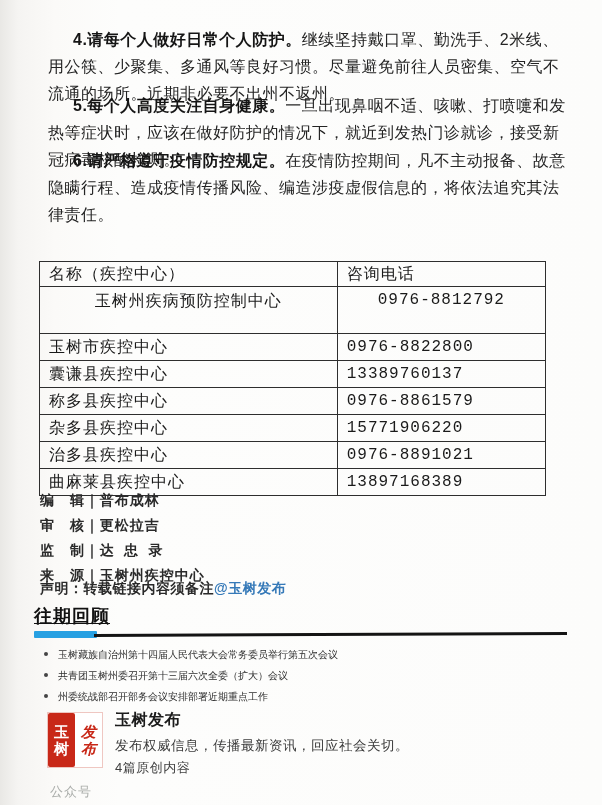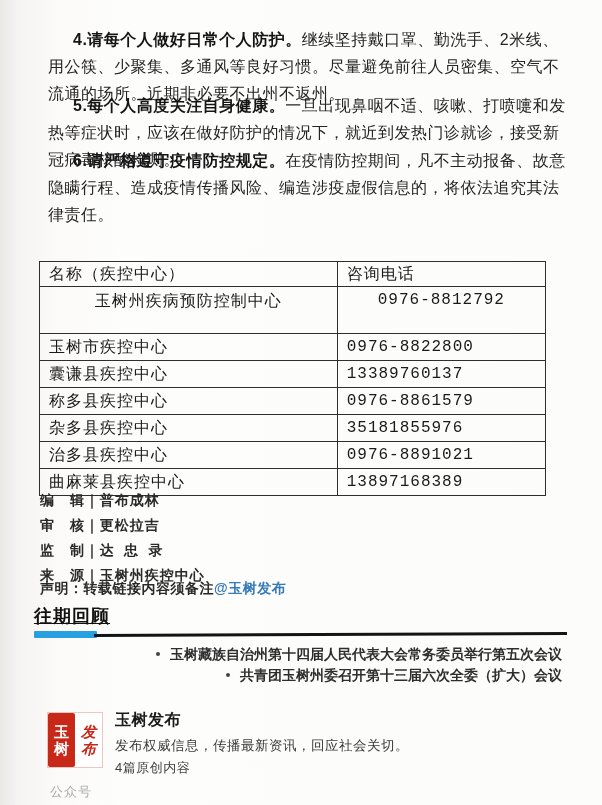--- a/index.html
+++ b/index.html
@@ -65,22 +65,22 @@
   .history-rule{position:absolute;top:631px;left:34px;width:533px;height:8px;}
   .history-rule .blue-bar{
     position:absolute;left:0;top:0;width:63px;height:7px;border-radius:1px;
   }
   .history-rule .black-line{
     position:absolute;left:60px;top:2px;width:473px;height:3px;background:#141414;
     transform:rotate(-0.25deg);
   }
   .history-list{position:absolute;top:644px;left:42px;width:520px;}
   .history-item{
-    height:21px;line-height:21px;font-size:14px;font-weight:700;
-    color:#2e2e2e;cursor:pointer;white-space:nowrap;text-align:right;
+    height:21px;line-height:21px;font-size:10px;font-weight:400;
+    color:#2e2e2e;cursor:pointer;white-space:nowrap;
   }
   .history-item .dot{
     display:inline-block;width:4px;height:4px;background:#444;border-radius:50%;
     vertical-align:middle;margin-right:10px;margin-left:2px;margin-bottom:2px;
   }
   
   .account-card{position:absolute;top:710px;left:48px;width:420px;cursor:pointer;}
   .logo{
     position:absolute;left:0;top:3px;width:54px;height:54px;
     display:flex;background:#fff;
@@ -148,21 +148,21 @@
       <tr class="norm">
         <td>囊谦县疾控中心</td>
         <td>13389760137</td>
       </tr>
       <tr class="norm">
         <td>称多县疾控中心</td>
         <td>0976-8861579</td>
       </tr>
       <tr class="norm">
         <td>杂多县疾控中心</td>
-        <td>35181855976</td>
+        <td>15771906220</td>
       </tr>
       <tr class="norm">
         <td>治多县疾控中心</td>
         <td>0976-8891021</td>
       </tr>
       <tr class="norm">
         <td>曲麻莱县疾控中心</td>
         <td>13897168389</td>
       </tr>
     </tbody>
@@ -190,20 +190,23 @@
   <div class="history-rule">
     <div class="blue-bar" id="blueBar" style="background: rgb(39, 160, 226);"></div>
     <div class="black-line"></div>
   </div>
   <div class="history-list">
     <div class="history-item">
       <span class="dot"></span><span>玉树藏族自治州第十四届人民代表大会常务委员举行第五次会议</span>
     </div>
     <div class="history-item">
       <span class="dot"></span><span>共青团玉树州委召开第十三届六次全委（扩大）会议</span>
+    </div>
+    <div class="history-item">
+      <span class="dot"></span><span>州委统战部召开部务会议安排部署近期重点工作</span>
     </div>
   </div>
 
   <div class="account-card">
     <div class="logo">
       <div class="seal-left" id="sealLeft" style="background: rgb(200, 40, 24);">
         <span>玉</span>
         <span>树</span>
       </div>
       <div class="seal-right" id="sealRight" style="color: rgb(200, 40, 24);">

